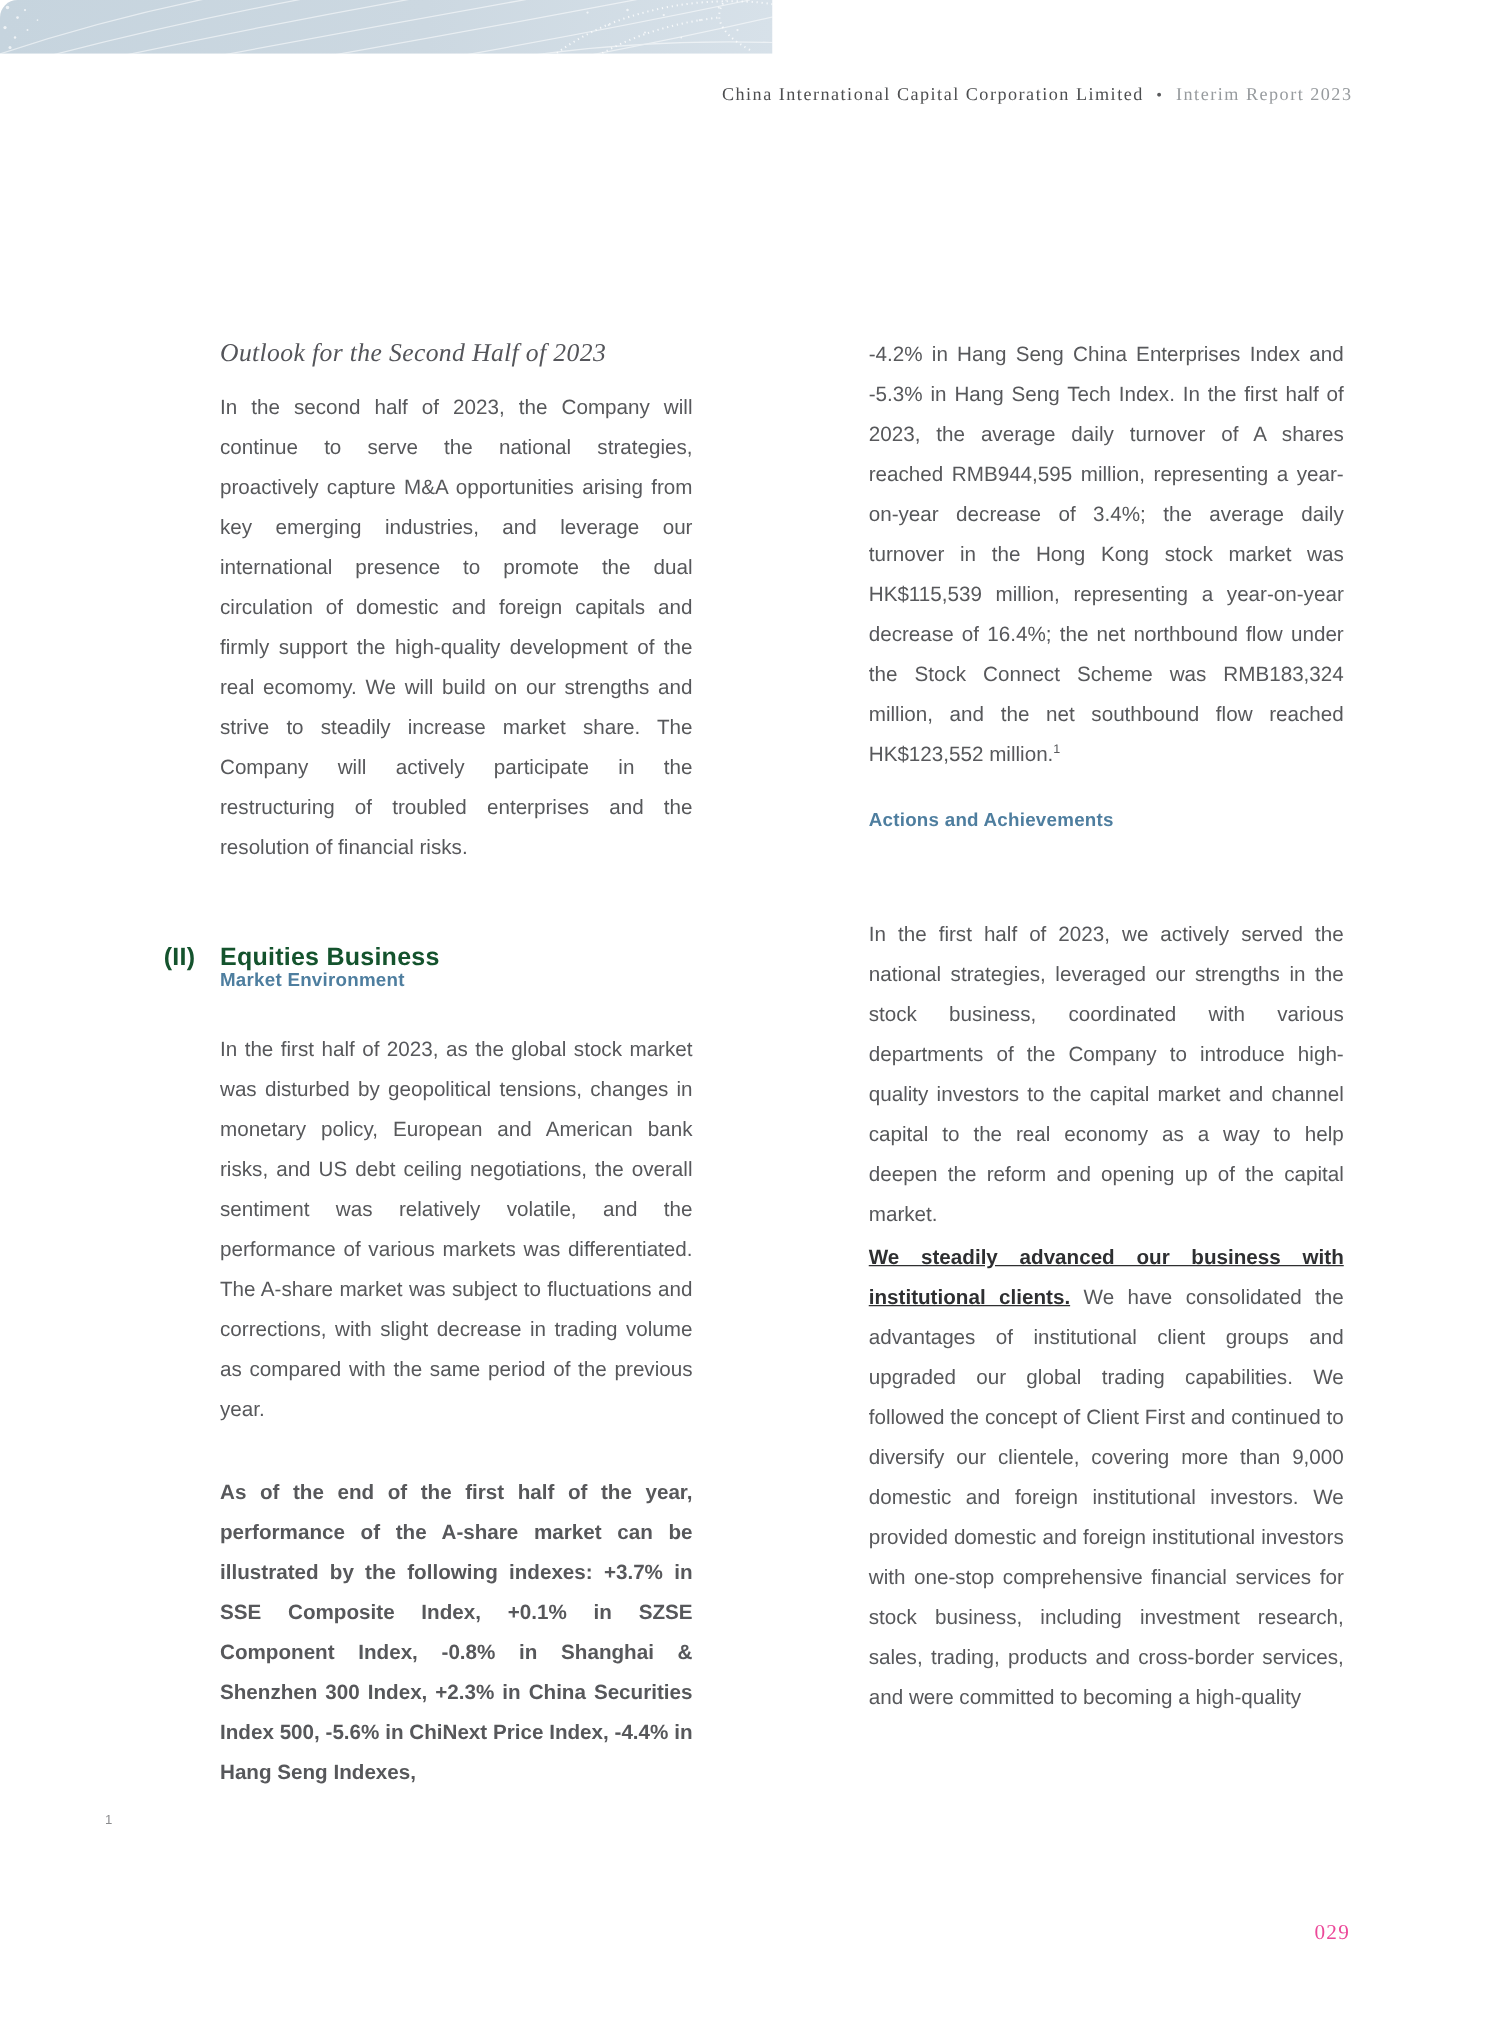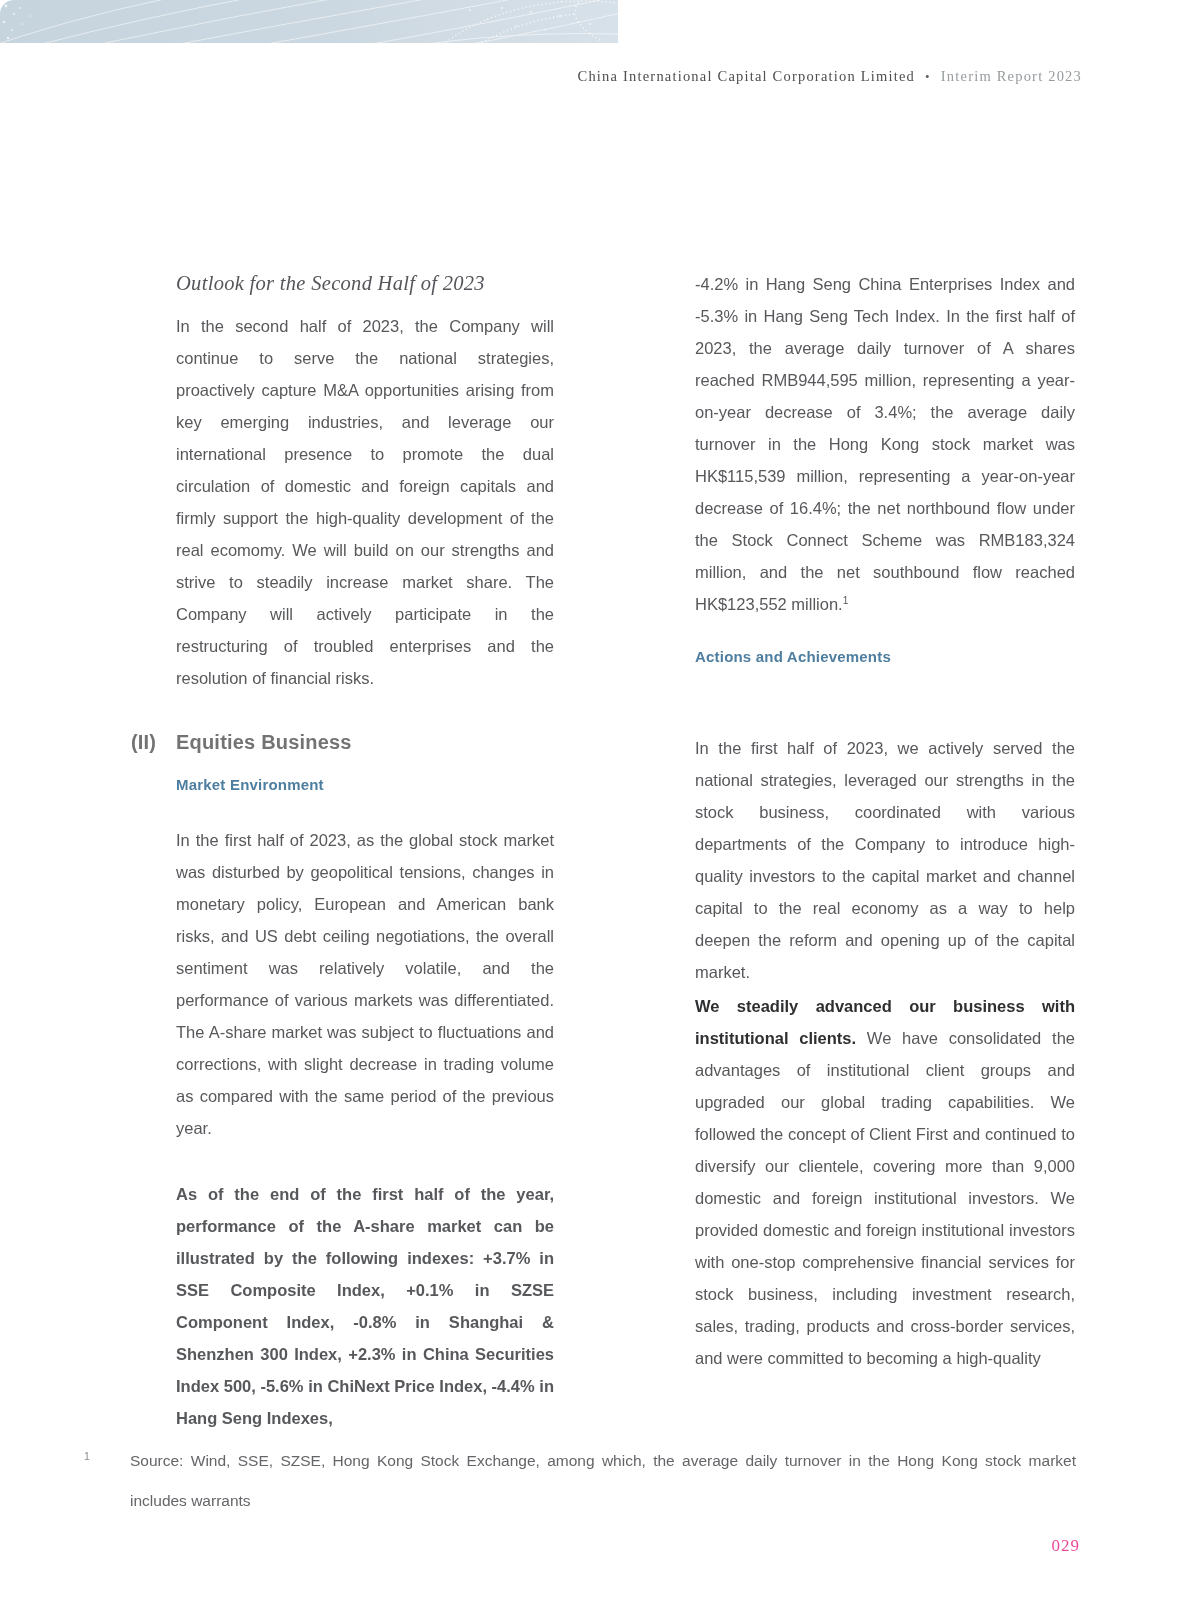--- a/index.html
+++ b/index.html
@@ -61,35 +61,36 @@
     color: #54555a;
     letter-spacing: 0.3px;
     white-space: nowrap;
     text-align: center;
   }
 
   .section-heading {
     position: absolute;
     font-weight: 700;
     font-size: 20px;
-    color: #737373;
+    color: #14532d;
     letter-spacing: 0.2px;
+    margin-top: 24px;
   }
   .sec-num { position: absolute; left: -45px; top: 0; }
   .sec-title { display: inline-block; }
 
   .subheading {
     position: absolute;
     font-weight: 700;
     font-size: 15px;
     color: #4e7e9f;
     letter-spacing: 0.2px;
   }
 
-  .lead-bold { font-weight: 700; color: #2e2f31; }
+  .lead-bold { font-weight: 700; color: #2e2f31; text-decoration: underline; }
 
   sup.fn-ref {
     font-size: 10px;
     color: #57585b;
     vertical-align: super;
     line-height: 0;
   }
 
   
   .footnote-num {
@@ -196,17 +197,16 @@
     <p class="body" style="top:268px;"><span>-4.2% in Hang Seng China Enterprises Index and -5.3% in Hang Seng Tech Index. In the first half of 2023, the average daily turnover of A shares reached RMB944,595 million, representing a year-on-year decrease of 3.4%; the average daily turnover in the Hong Kong stock market was HK$115,539 million, representing a year-on-year decrease of 16.4%; the net northbound flow under the Stock Connect Scheme was RMB183,324 million, and the net southbound flow reached HK$123,552 million.</span><sup class="fn-ref">1</sup></p>
 
     <h4 class="subheading" style="top:648px;">Actions and Achievements</h4>
 
     <p class="body" style="top:702px;margin-top:30px;">In the first half of 2023, we actively served the national strategies, leveraged our strengths in the stock business, coordinated with various departments of the Company to introduce high-quality investors to the capital market and channel capital to the real economy as a way to help deepen the reform and opening up of the capital market.</p>
 
     <p class="body" style="top:990px;"><span class="lead-bold">We steadily advanced our business with institutional clients.</span><span> We have consolidated the advantages of institutional client groups and upgraded our global trading capabilities. We followed the concept of Client First and continued to diversify our clientele, covering more than 9,000 domestic and foreign institutional investors. We provided domestic and foreign institutional investors with one-stop comprehensive financial services for stock business, including investment research, sales, trading, products and cross-border services, and were committed to becoming a high-quality</span></p>
   </div>
 
   <span class="footnote-num">1</span>
-  <p class="footnote-text">Source: Wind, SSE, SZSE, Hong Kong Stock Exchange, among which, the average daily turnover in the Hong Kong stock market includes warrants</p>
 
   <div class="page-number">029</div>
 
 </div>
 
 </body></html>

